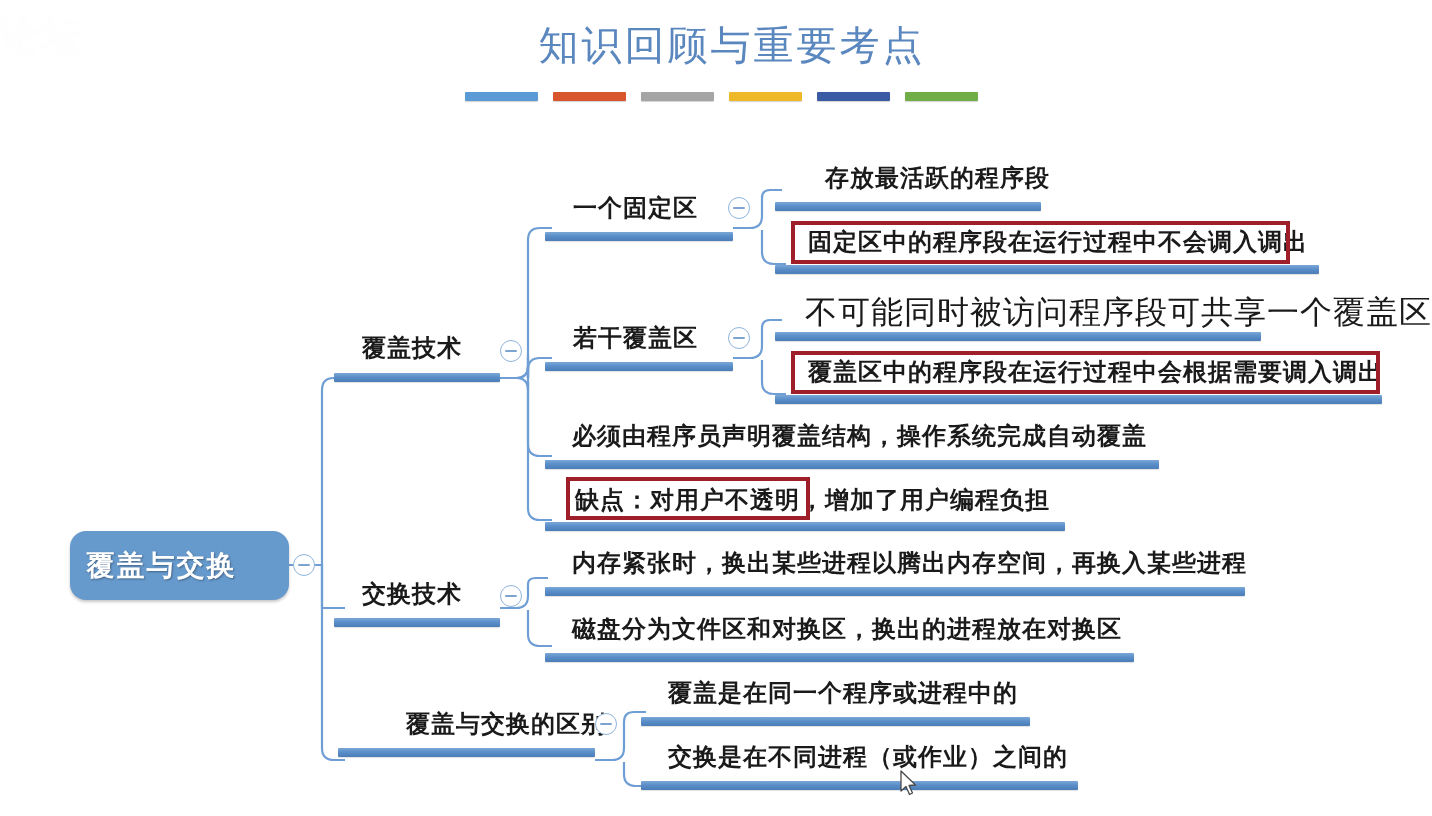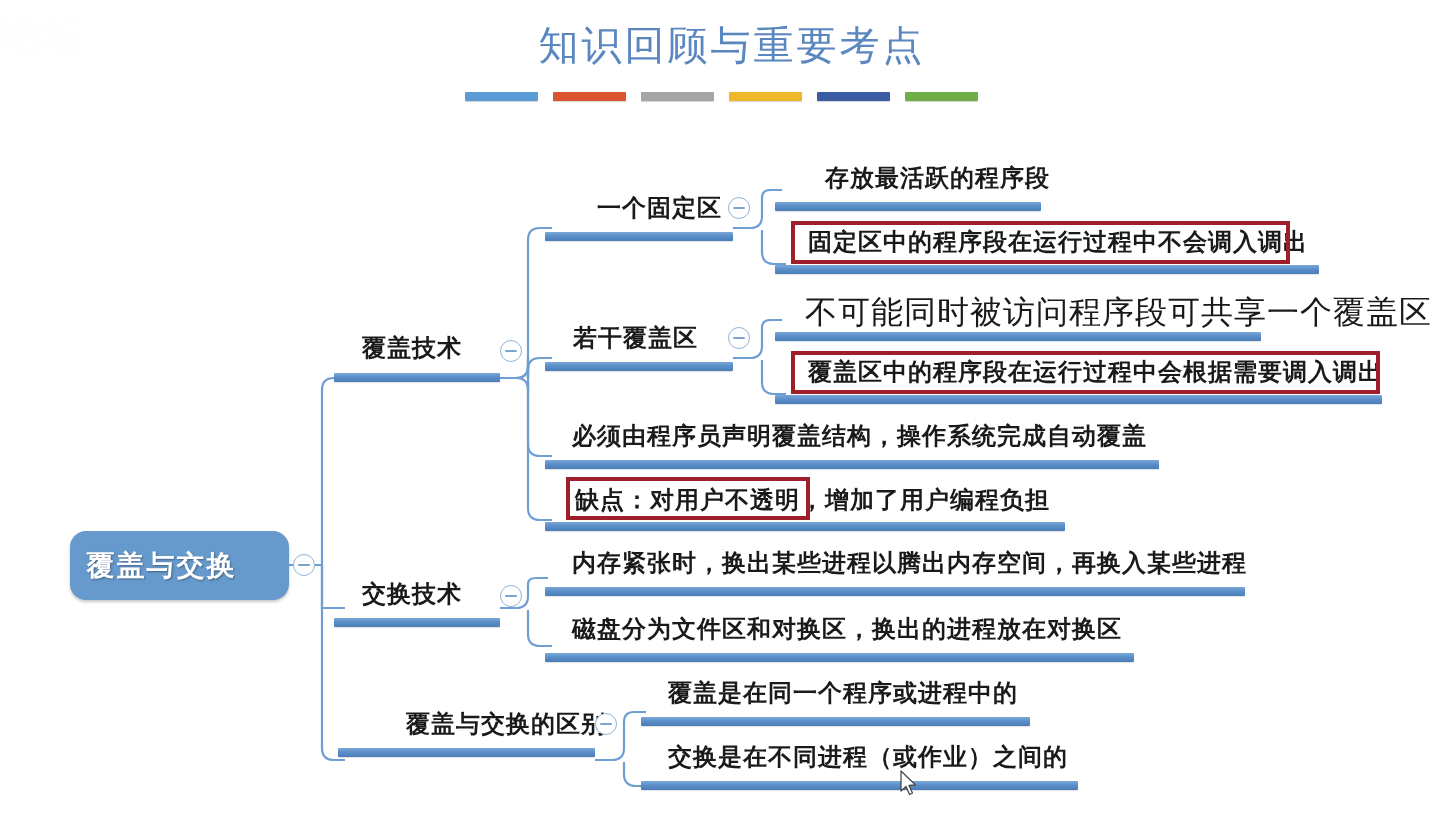--- a/index.html
+++ b/index.html
@@ -164,21 +164,21 @@
   <div class="collapse" style="left:500px;top:340px;"></div>
 
   <div class="node-label" style="left:362px;top:582px;font-size:24px;font-weight:bold;letter-spacing:1px;">交换技术</div>
   <div class="ubar" style="left:334px;top:618px;width:166px;"></div>
   <div class="collapse" style="left:500px;top:585px;"></div>
 
   <div class="node-label" style="left:366px;top:712px;font-size:24px;font-weight:bold;letter-spacing:1px;margin-left:40px;">覆盖与交换的区别</div>
   <div class="ubar" style="left:338px;top:748px;width:257px;"></div>
   <div class="collapse" style="left:595px;top:713px;"></div>
 
-  <div class="node-label" style="left:573px;top:196px;font-size:24px;font-weight:bold;letter-spacing:1px;margin-left:24px;">一个固定区</div>
+  <div class="node-label" style="left:573px;top:196px;font-size:24px;font-weight:bold;letter-spacing:1px;">一个固定区</div>
   <div class="ubar" style="left:545px;top:232px;width:188px;"></div>
   <div class="collapse" style="left:728px;top:197px;"></div>
 
   <div class="node-label" style="left:573px;top:326px;font-size:24px;font-weight:bold;letter-spacing:1px;">若干覆盖区</div>
   <div class="ubar" style="left:545px;top:362px;width:188px;"></div>
   <div class="collapse" style="left:728px;top:327px;"></div>
 
   <div class="node-label" style="left:805px;top:166px;font-size:24px;font-weight:bold;letter-spacing:1px;margin-left:20px;">存放最活跃的程序段</div>
   <div class="ubar" style="left:775px;top:202px;width:266px;"></div>
 

